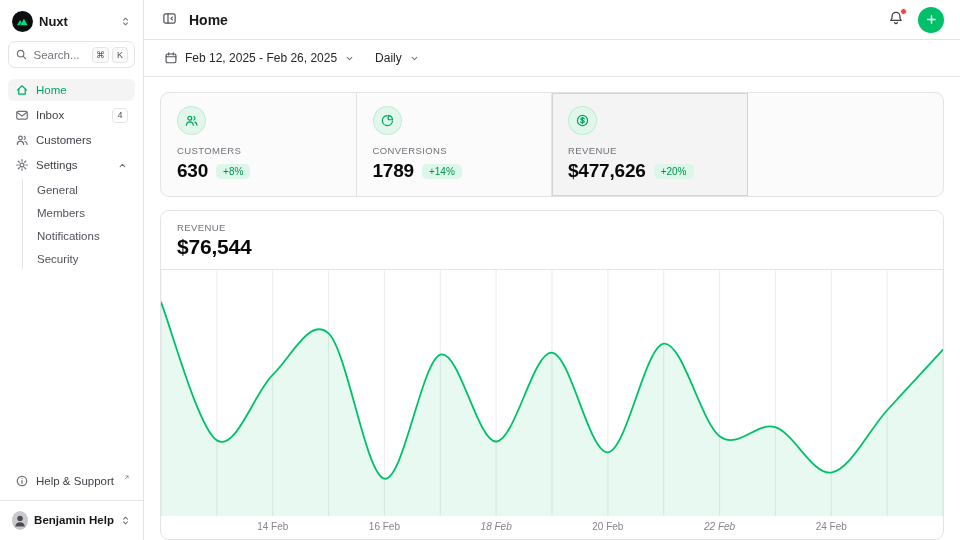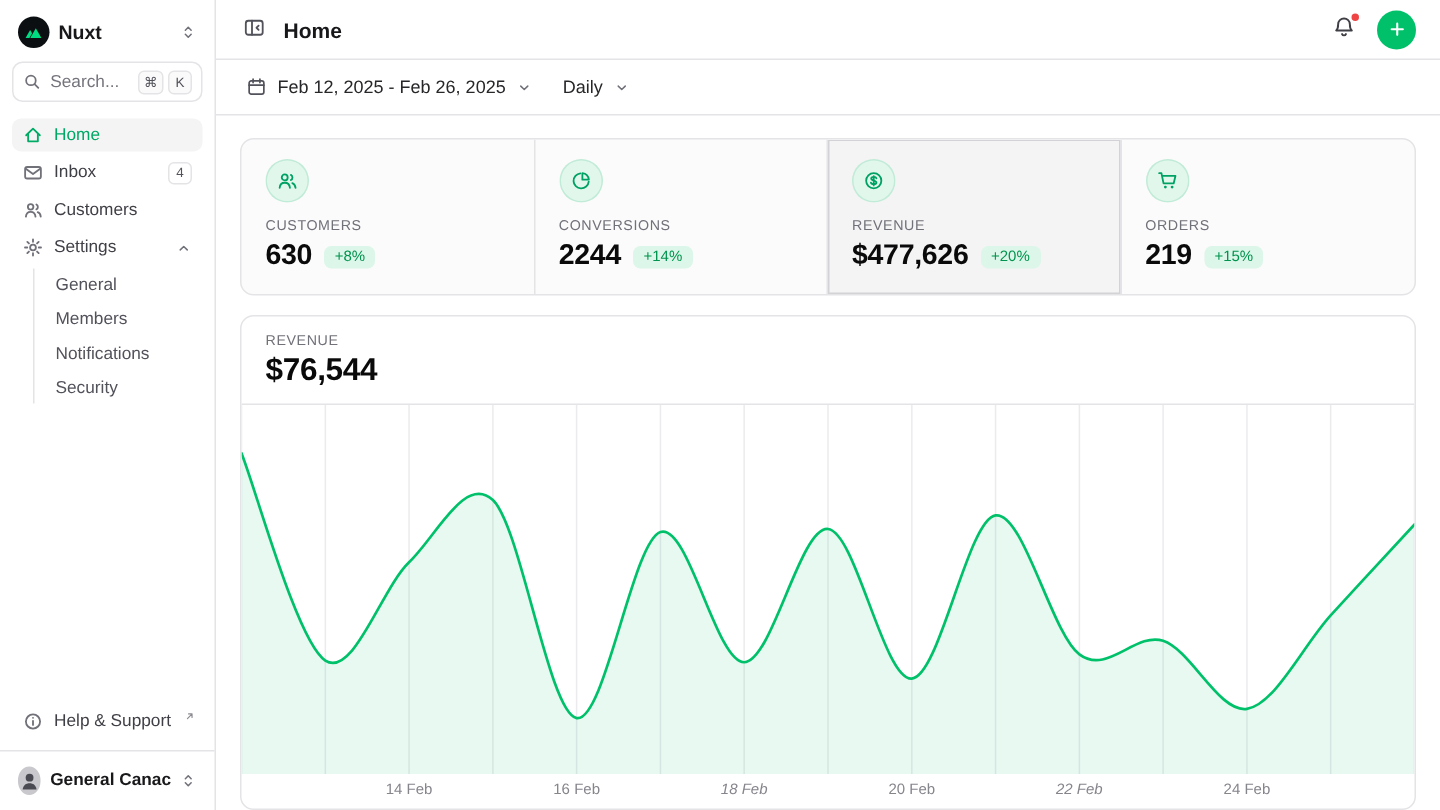--- a/index.html
+++ b/index.html
@@ -209,21 +209,21 @@
       </div>
 
     <div class="sb-user-wrap">
       <button class="user">
         <span class="avatar">
             <svg width="17" height="17" viewBox="0 0 16 16" fill="none" stroke="currentColor" stroke-width="1.4" stroke-linecap="round" stroke-linejoin="round">
               <circle cx="8" cy="5.9" r="2.7" fill="currentColor" stroke="none"></circle>
               <path d="M3.2 14c.4-2.8 2.3-4.2 4.8-4.2s4.4 1.4 4.8 4.2z" fill="currentColor" stroke="none"></path>
             </svg>
           </span>
-        <span class="user-name">General Canac</span>
+        <span class="user-name">Benjamin Help</span>
         <span class="chev">
             <svg width="11" height="11" viewBox="0 0 16 16" fill="none" stroke="currentColor" stroke-width="1.5" stroke-linecap="round" stroke-linejoin="round">
               <path d="M5.2 6 8 3.2 10.8 6M5.2 10 8 12.8 10.8 10"></path>
             </svg>
           </span>
       </button>
     </div>
   </aside>
 
   <main class="main">
@@ -300,49 +300,35 @@
           </button>
           <button class="stat">
             <span class="sico">
               <svg width="15" height="15" viewBox="0 0 16 16" fill="none" stroke="currentColor" stroke-width="1.3" stroke-linecap="round" stroke-linejoin="round">
                 <path d="M13.3 8.6A5.4 5.4 0 1 1 7.4 2.7"></path>
                 <path d="M8.8 2.6a5.3 5.3 0 0 1 4.6 4.6H8.8z"></path>
               </svg>
             </span>
             <span class="slabel">CONVERSIONS</span>
             <span class="srow">
-              <span class="sval">2244</span>
+              <span class="sval">1789</span>
               <span class="sdelta">+14%</span>
             </span>
           </button>
           <button class="stat selected">
             <span class="sico">
               <svg width="15" height="15" viewBox="0 0 16 16" fill="none" stroke="currentColor" stroke-width="1.3" stroke-linecap="round" stroke-linejoin="round">
                 <circle cx="8" cy="8" r="5.4"></circle>
                 <path d="M8 4.7v6.6M9.9 6.3c-.2-.7-1-1.1-1.9-1.1-1 0-1.8.5-1.8 1.2 0 1.9 3.7 1 3.7 2.9 0 .7-.9 1.2-1.9 1.2s-1.9-.4-2-1.1"></path>
               </svg>
             </span>
             <span class="slabel">REVENUE</span>
             <span class="srow">
               <span class="sval">$477,626</span>
               <span class="sdelta">+20%</span>
-            </span>
-          </button>
-          <button class="stat">
-            <span class="sico">
-              <svg width="15" height="15" viewBox="0 0 16 16" fill="none" stroke="currentColor" stroke-width="1.3" stroke-linecap="round" stroke-linejoin="round">
-                <path d="M1.9 2.6h1.6L5 9.9h7.2l1.3-5.4H4.2"></path>
-                <circle cx="6.3" cy="12.5" r="1" fill="currentColor" stroke="none"></circle>
-                <circle cx="11.1" cy="12.5" r="1" fill="currentColor" stroke="none"></circle>
-              </svg>
-            </span>
-            <span class="slabel">ORDERS</span>
-            <span class="srow">
-              <span class="sval">219</span>
-              <span class="sdelta">+15%</span>
             </span>
           </button>
         </div>
 
       <section class="chart-card">
         <div class="chart-head">
           <div class="chart-label">REVENUE</div>
           <div class="chart-value">$76,544</div>
         </div>
         <div class="plot" id="plot">

